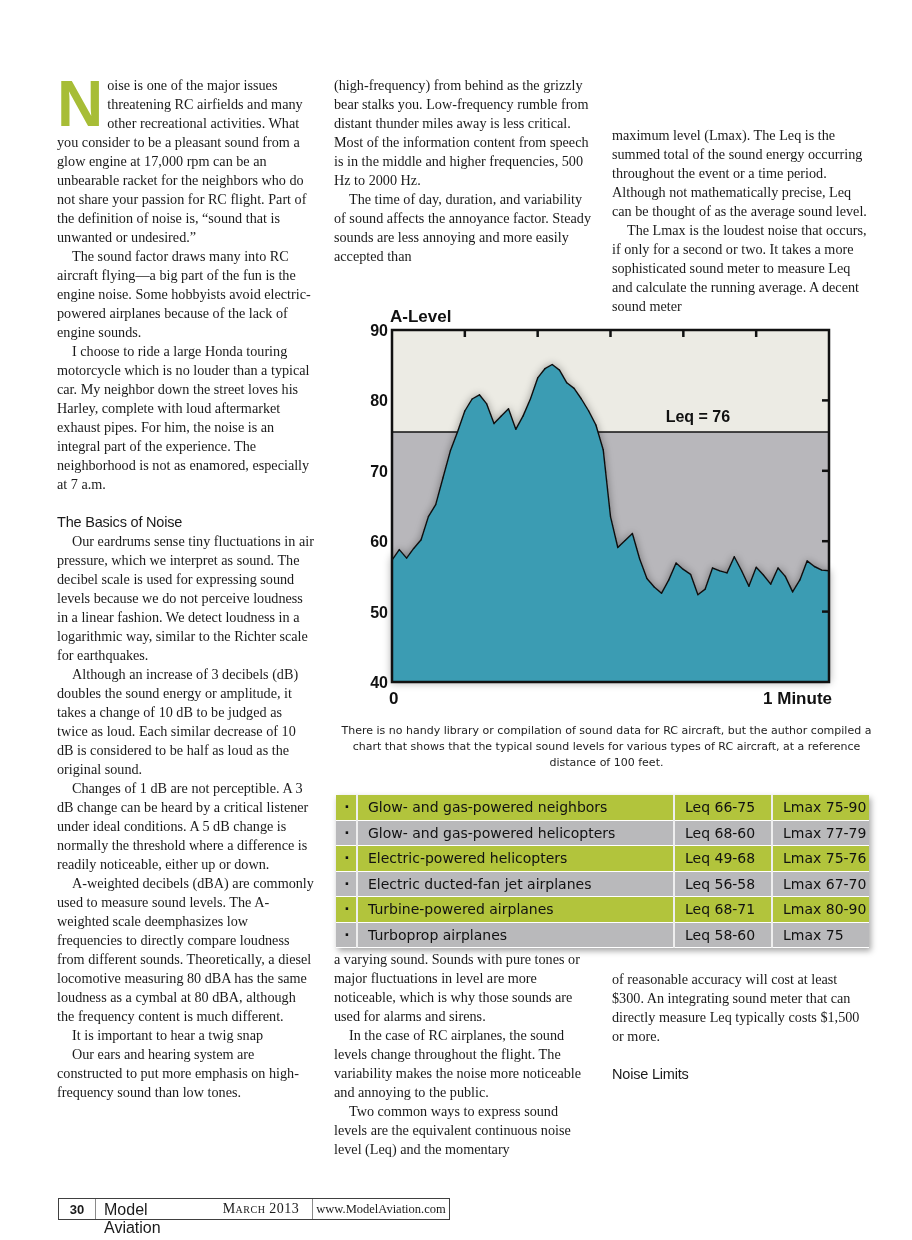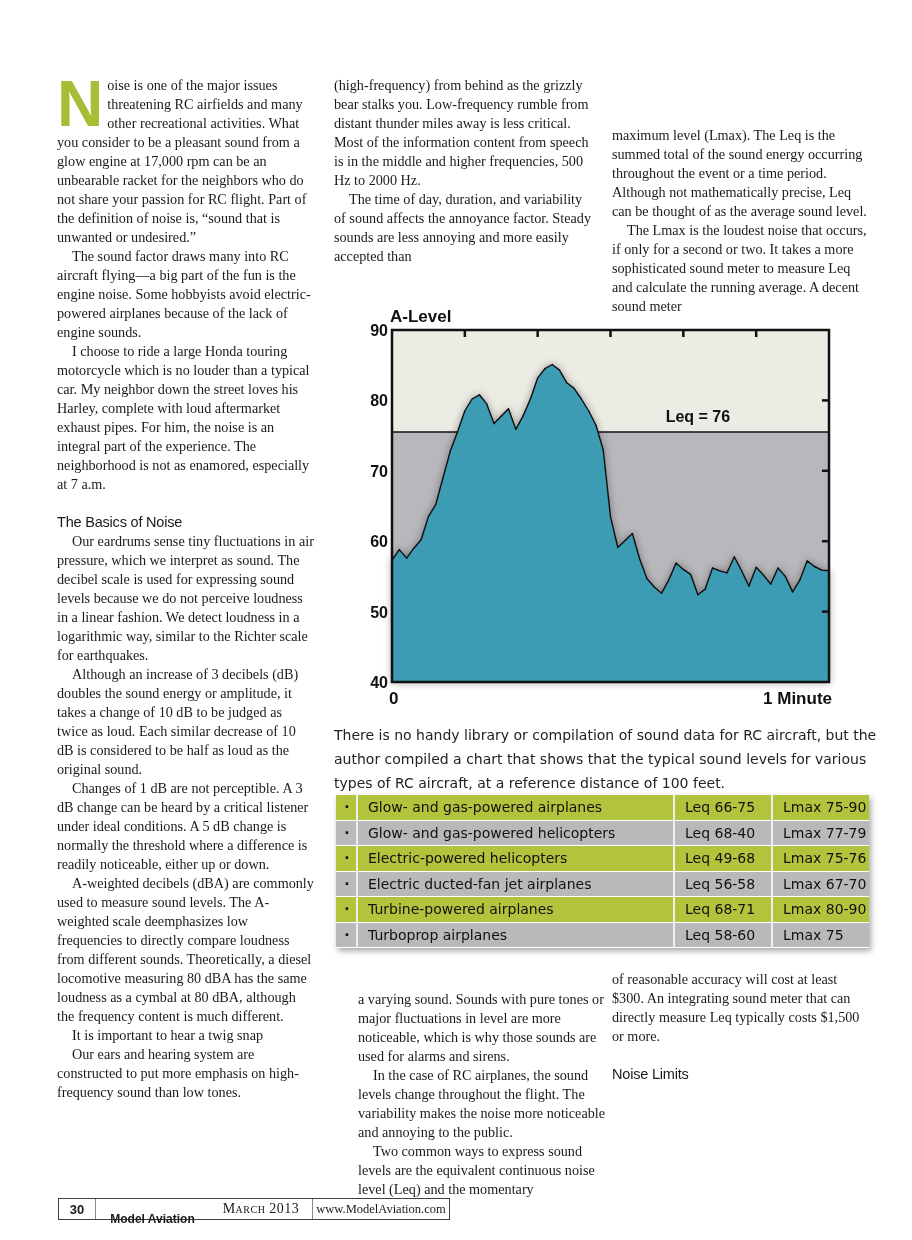--- a/index.html
+++ b/index.html
@@ -3,40 +3,40 @@
 <meta charset="utf-8">
 <style>
   html, body { margin:0; padding:0; }
   body { width:912px; height:1240px; background:#ffffff; position:relative; overflow:hidden; font-family:"Liberation Serif", serif; color:#1a1a1a; }
   .col { position:absolute; font-size:14.2px; line-height:19px; }
   .col p { margin:0; text-indent:15px; }
   .col p.noindent { text-indent:0; }
   #col1 { left:57px; top:76px; width:258px; }
   #col2 { left:334px; top:76px; width:258px; }
   #col3 { left:612px; top:90px; width:258px;margin-top:36px; }
-  #col2b { left:334px; top:990px; width:258px;margin-left:24px; }
+  #col2b { left:334px; top:950px; width:258px; }
   #col3b { left:612px; top:970px; width:258px; }
   .dropcap { float:left; font-family:"Liberation Sans", sans-serif; font-weight:bold; color:#a7bd36; font-size:64px; line-height:52px; margin:2px 4px 0 0; height:54px; }
   h3 { font-family:"Liberation Sans", sans-serif; font-weight:normal; font-size:14.5px; margin:18px 0 0 0; line-height:20px; letter-spacing:-0.2px; }
   #chart-wrap { position:absolute; left:355px; top:300px; width:500px; height:415px; }
   #chart-wrap svg { position:absolute; left:0; top:0; }
-  .caption { position:absolute; left:334px; top:723px; width:545px; font-family:"DejaVu Sans", sans-serif; font-size:14px; line-height:24px; color:#222; }
+  .caption { position:absolute; left:334px; top:723px; width:545px; font-family:"DejaVu Sans", sans-serif; font-size:11px; line-height:16px; color:#222;text-align:center; }
   #levels-table { position:absolute; left:336px; top:795px; width:533px; border-collapse:collapse; font-family:"DejaVu Sans", sans-serif; font-size:14px; box-shadow:2px 3px 6px rgba(0,0,0,0.35); }
   #levels-table td { height:24.5px; padding:0 0 0 10px; border-bottom:1px solid #ffffff; color:#111; }
   #levels-table tr.alt-green td { background:#b2c43c; }
   #levels-table tr.alt-gray td { background:#b9b9bb; }
   #levels-table td.bullet { width:10px; padding:0 4px 0 6px; border-right:2px solid #eeeeee; text-align:center; font-weight:bold; }
   #levels-table td.type { width:305px; }
   #levels-table td.leq { width:86px; border-left:2px solid #eeeeee; }
   #levels-table td.lmax { border-left:2px solid #eeeeee; }
   .footer { position:absolute; left:58px; top:1198px; height:20px; display:flex; border:1px solid #404040; }
   .footer div { border-right:1px solid #8a8a8a; display:flex; align-items:center; padding:0 8px; }
   .footer div:last-child { border-right:none; }
   .f-page { font-family:"Liberation Sans", sans-serif; font-weight:bold; font-size:13px; width:20px; justify-content:center; }
-  .f-mag { font-family:"Liberation Sans", sans-serif; font-weight:bold; font-size:12px; width:97px; justify-content:center;margin-top:20px; }
+  .f-mag { font-family:"Liberation Sans", sans-serif; font-weight:normal; font-size:16px; width:97px; justify-content:center;margin-top:20px; }
   .f-date { font-family:"Liberation Serif", serif; font-size:14px; font-variant:small-caps; width:86px; justify-content:center; letter-spacing:0.5px; }
   .f-url { font-family:"Liberation Serif", serif; font-size:12.5px; width:120px; justify-content:center; }
 </style>
 </head>
 <body>
 
 <div id="col1" class="col">
   <p class="noindent"><span class="dropcap">N</span><span>oise is one of the major issues threatening RC airfields and many other recreational activities. What you consider to be a pleasant sound from a glow engine at 17,000 rpm can be an unbearable racket for the neighbors who do not share your passion for RC flight. Part of the definition of noise is, “sound that is unwanted or undesired.”</span></p>
   <p>The sound factor draws many into RC aircraft flying—a big part of the fun is the engine noise. Some hobbyists avoid electric-powered airplanes because of the lack of engine sounds.</p>
   <p>I choose to ride a large Honda touring motorcycle which is no louder than a typical car. My neighbor down the street loves his Harley, complete with loud aftermarket exhaust pipes. For him, the noise is an integral part of the experience. The neighborhood is not as enamored, especially at 7 a.m.</p>
@@ -165,28 +165,28 @@
     <text id="x-label-end" font-family="Liberation Sans, sans-serif" font-weight="bold" font-size="17" fill="#111" text-anchor="end" x="477" y="404">1 Minute</text>
   </svg>
 </div>
 
 <div class="caption">There is no handy library or compilation of sound data for RC aircraft, but the author compiled a chart that shows that the typical sound levels for various types of RC aircraft, at a reference distance of 100 feet.</div>
 
 <table id="levels-table">
   <tbody id="table-body">
       <tr class="alt-green">
         <td class="bullet">·</td>
-        <td class="type">Glow- and gas-powered airplanes</td>
+        <td class="type">Glow- and gas-powered neighbors</td>
         <td class="leq">Leq 66-75</td>
         <td class="lmax">Lmax 75-90</td>
       </tr>
       <tr class="alt-gray">
         <td class="bullet">·</td>
         <td class="type">Glow- and gas-powered helicopters</td>
-        <td class="leq">Leq 68-40</td>
+        <td class="leq">Leq 68-60</td>
         <td class="lmax">Lmax 77-79</td>
       </tr>
       <tr class="alt-green">
         <td class="bullet">·</td>
         <td class="type">Electric-powered helicopters</td>
         <td class="leq">Leq 49-68</td>
         <td class="lmax">Lmax 75-76</td>
       </tr>
       <tr class="alt-gray">
         <td class="bullet">·</td>

